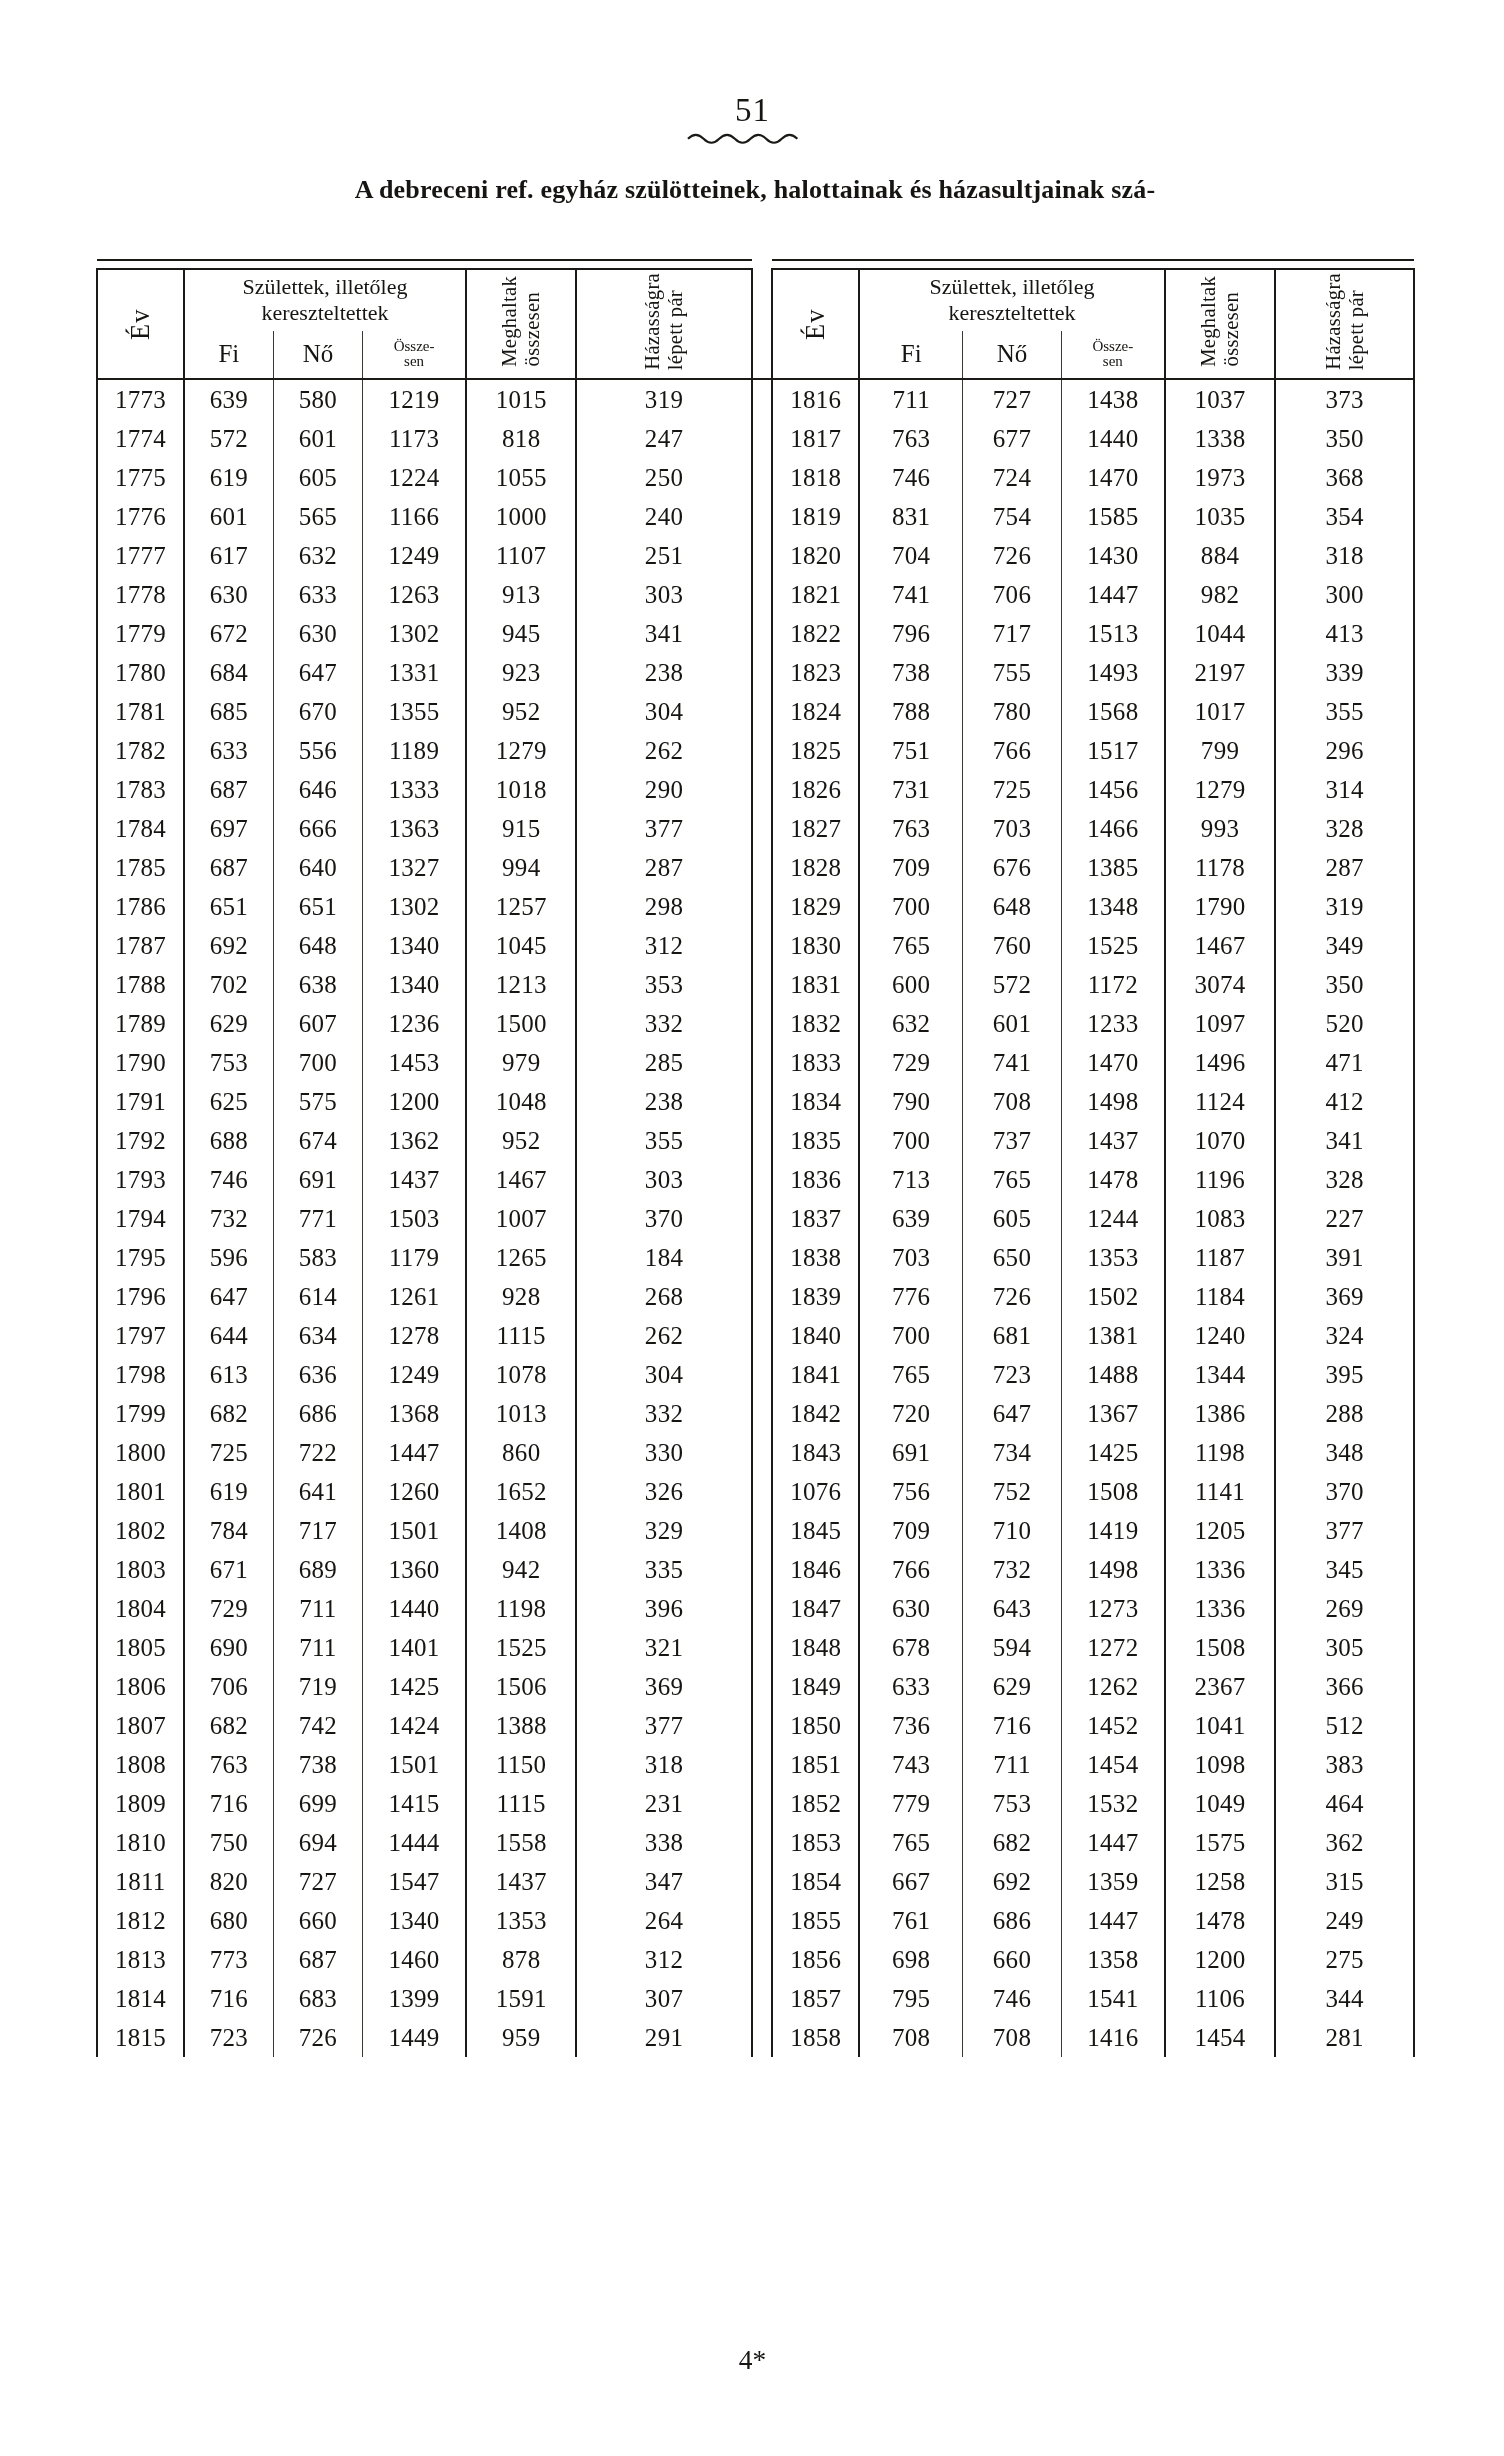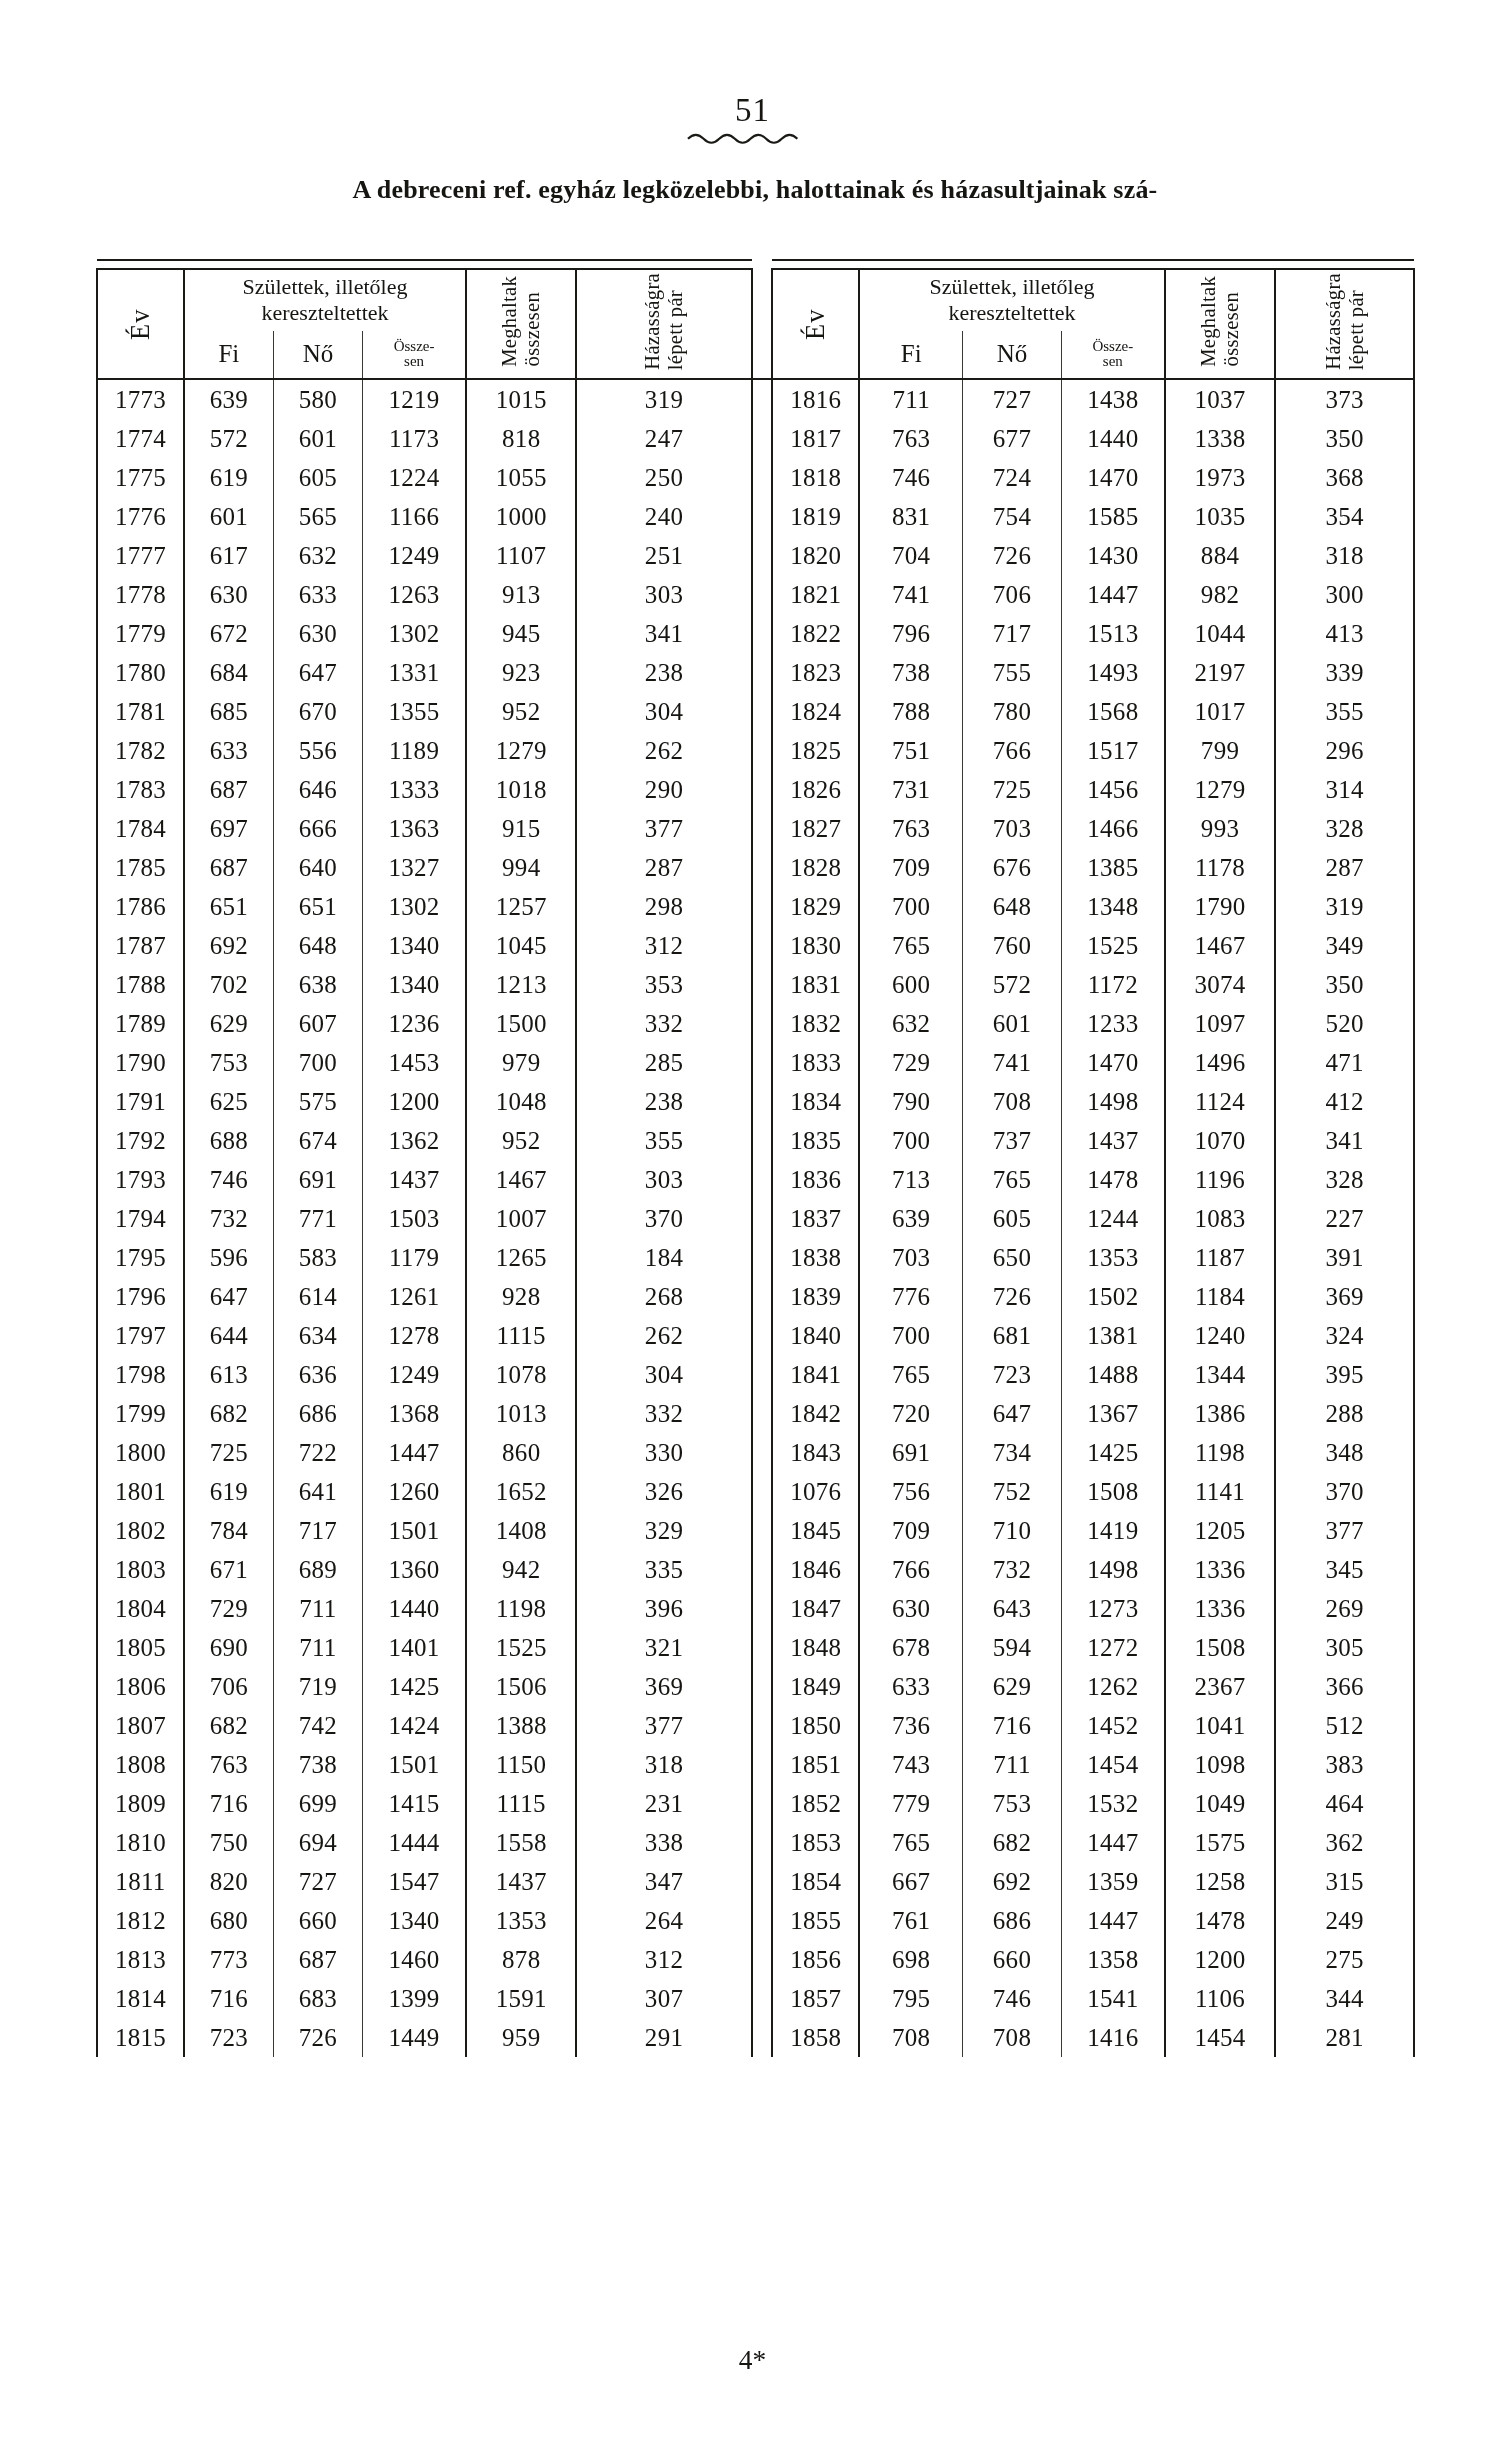--- a/index.html
+++ b/index.html
@@ -155,21 +155,21 @@
 
   <div class="page-number">51</div>
 
   <div class="page-rule">
     <svg width="127" height="15.7" viewBox="0 0 130 16">
       <path d="M2 10 q8 -8 16 0 t16 0 t16 0 t16 0 t16 0 t16 0 t16 0" fill="none" stroke="#1b1a17" stroke-width="2.2"></path>
     </svg>
   </div>
 
   <div class="title">
-    <div>A debreceni ref. egyház legközelebbi, halottainak és házasultjainak szá-</div>
+    <div>A debreceni ref. egyház szülötteinek, halottainak és házasultjainak szá-</div>
   </div>
 
   <div class="table-wrap">
     <table class="reg">
       <colgroup>
         <col style="width:74px">
         <col style="width:76px">
         <col style="width:76px">
         <col style="width:88px">
         <col style="width:94px">

